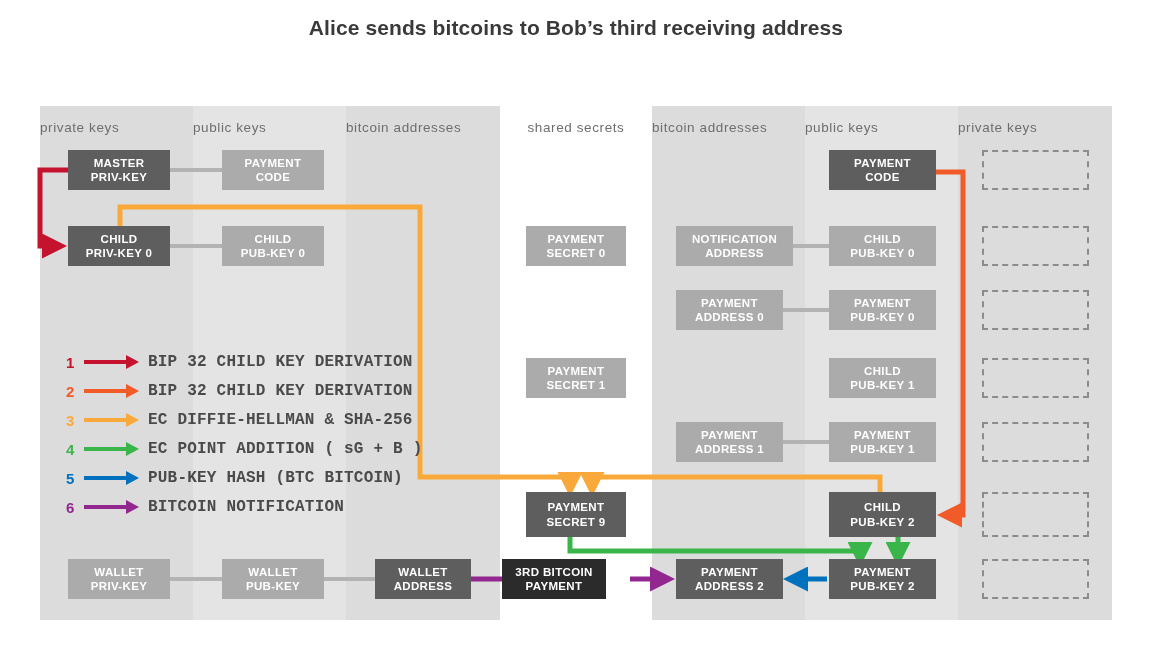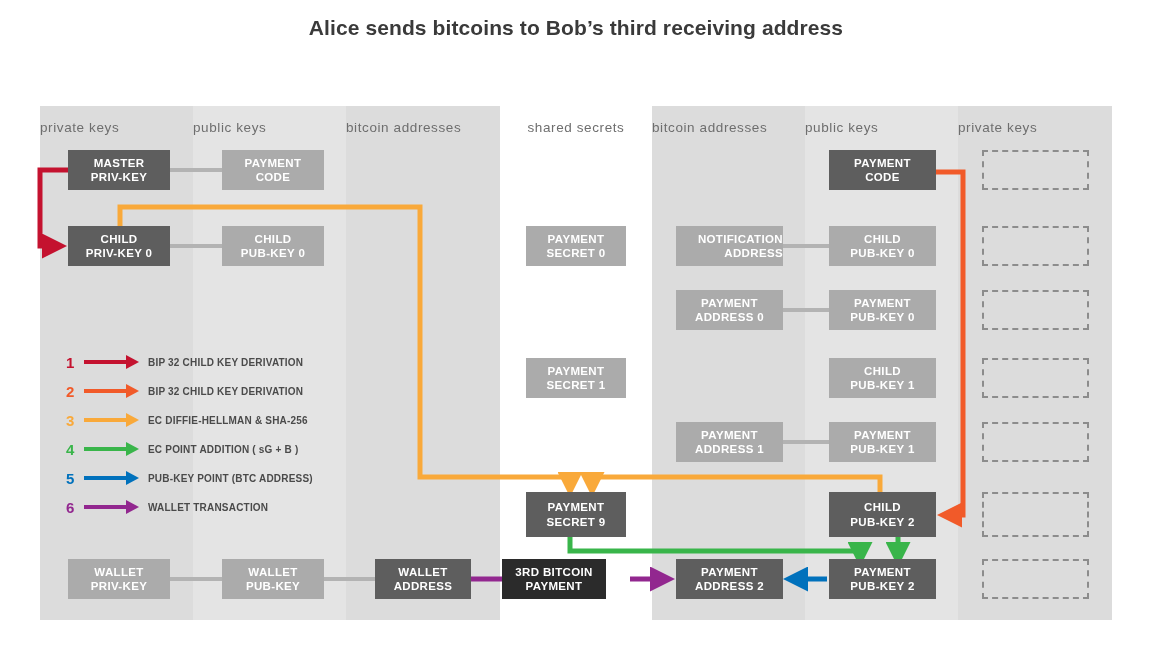--- a/index.html
+++ b/index.html
@@ -39,22 +39,22 @@
 
   
   #wires{position:absolute;left:0;top:0;width:1152px;height:649px;
          pointer-events:none;}
 
   
   .legend{position:absolute;}
   .lg-row{position:absolute;height:20px;display:flex;align-items:center;}
   .lg-num{width:14px;font-size:15px;font-weight:bold;text-align:left;}
   .lg-arrow{width:58px;height:20px;margin-left:2px;}
-  .lg-text{margin-left:8px;font-size:10px;font-weight:bold;color:#4a4a4a;
-           letter-spacing:.2px;white-space:nowrap;}
+  .lg-text{margin-left:8px;font-size:16px;font-weight:bold;color:#4a4a4a;
+           letter-spacing:.2px;white-space:nowrap;font-family:Liberation Mono, monospace;}
 </style>
 </head>
 <body>
 
 <div id="stage">
 
   <div class="title">Alice sends bitcoins to Bob’s third receiving address</div>
 
   <div class="panel" style="left:40px;top:75px;width:460px;height:545px;">
 
@@ -180,21 +180,21 @@
   <div class="box b-black" style="left:502px;top:559px;width:104px;height:40px;">
     <span>3RD  BITCOIN</span>
     <span>PAYMENT</span>
   </div>
 
   <div class="box b-dark" style="left:829px;top:150px;width:107px;height:40px;">
     <span>PAYMENT</span>
     <span>CODE</span>
   </div>
 
-  <div class="box b-light" style="left:676px;top:226px;width:107px;height:40px;align-items:flex-end;">
+  <div class="box b-light" style="left:676px;top:226px;width:117px;height:40px;">
     <span>NOTIFICATION</span>
     <span>ADDRESS</span>
   </div>
   <div class="box b-light" style="left:829px;top:226px;width:107px;height:40px;">
     <span>CHILD</span>
     <span>PUB-KEY 0</span>
   </div>
 
   <div class="box b-light" style="left:676px;top:290px;width:107px;height:40px;">
     <span>PAYMENT</span>
@@ -278,26 +278,26 @@
       </svg>
       <div class="lg-text">EC POINT ADDITION ( sG + B )</div>
     </div>
 
     <div class="lg-row" style="top:116px;left:0;">
       <div class="lg-num" style="color: rgb(0, 113, 188);">5</div>
       <svg class="lg-arrow" viewBox="0 0 58 20">
         <path d="M2,10 L46,10" stroke="#0071bc" stroke-width="4" fill="none"></path>
         <path d="M44,3 L57,10 L44,17 z" fill="#0071bc"></path>
       </svg>
-      <div class="lg-text">PUB-KEY POINT (BTC ADDRESS)</div>
+      <div class="lg-text">PUB-KEY HASH (BTC BITCOIN)</div>
     </div>
 
     <div class="lg-row" style="top:145px;left:0;">
       <div class="lg-num" style="color: rgb(146, 39, 143);">6</div>
       <svg class="lg-arrow" viewBox="0 0 58 20">
         <path d="M2,10 L46,10" stroke="#92278f" stroke-width="4" fill="none"></path>
         <path d="M44,3 L57,10 L44,17 z" fill="#92278f"></path>
       </svg>
-      <div class="lg-text">WALLET TRANSACTION</div>
+      <div class="lg-text">BITCOIN NOTIFICATION</div>
     </div>
   </div>
 
 </div>
 
 </body></html>

